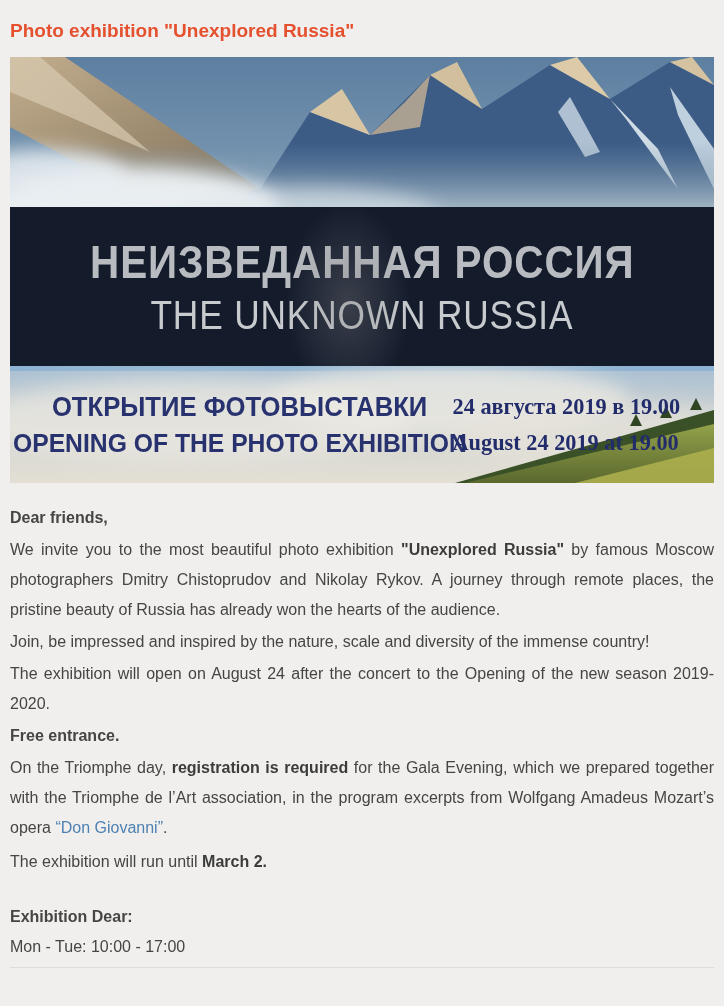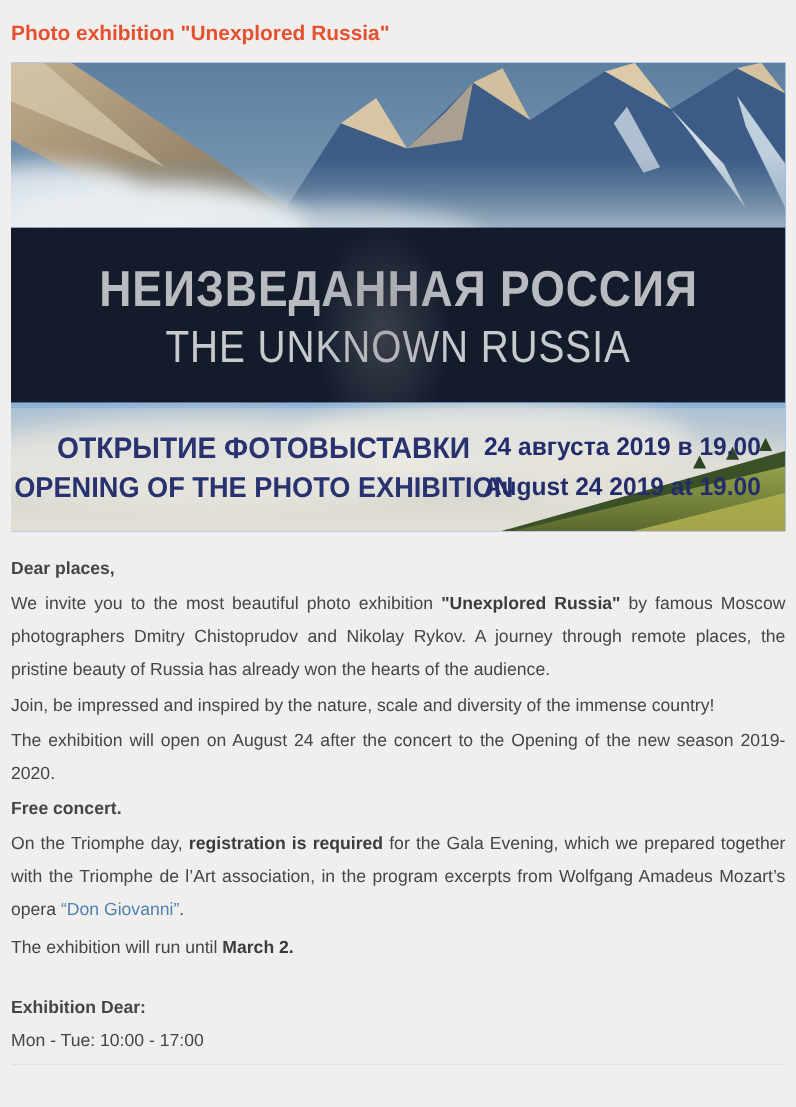--- a/index.html
+++ b/index.html
@@ -40,20 +40,21 @@
     position:absolute;top:0;left:30px;width:400px;height:100%;
     display:flex;flex-direction:column;align-items:center;justify-content:center;
     color:#28326f;
   }
   .opening-ru{font-size:27px;font-weight:700;transform:scaleX(.95);white-space:nowrap;line-height:34px;}
   .opening-en{font-size:26px;font-weight:700;transform:scaleX(.95);white-space:nowrap;line-height:33px;margin-top:3px;}
   .opening-right{
     position:absolute;top:0;right:28px;width:240px;height:100%;
     display:flex;flex-direction:column;align-items:center;justify-content:center;
     color:#232c6b;
+    font-family:Liberation Serif, serif;
   }
   .date-ru{font-size:23px;font-weight:700;transform:scaleX(.97);white-space:nowrap;line-height:31px;}
   .date-en{font-size:23px;font-weight:700;transform:scaleX(.97);white-space:nowrap;line-height:31px;margin-top:5px;}
   
   .content p{
     margin:2px 0;font-size:16px;line-height:30px;text-align:justify;color:#454543;
   }
   .content p.first{margin-top:20px;}
   b,strong{font-weight:700;color:#3c3c3a;}
   .greeting{font-weight:700;color:#3c3c3a;}
@@ -158,29 +159,29 @@
       </div>
       <div class="opening-right">
         <div class="date-ru">24 августа 2019 в 19.00</div>
         <div class="date-en">August 24 2019 at 19.00</div>
       </div>
     </div>
   </div>
 
   <div class="content">
 
-    <p class="first greeting">Dear places,</p>
+    <p class="first greeting">Dear friends,</p>
 
     <p><span>We invite you to the most beautiful photo exhibition </span><b>"Unexplored Russia"</b><span> by famous Moscow photographers Dmitry Chistoprudov and Nikolay Rykov. A journey through remote places, the pristine beauty of Russia has already won the hearts of the audience.</span></p>
 
     <p>Join, be impressed and inspired by the nature, scale and diversity of the immense country!</p>
 
     <p>The exhibition will open on August 24 after the concert to the Opening of the new season 2019-2020.</p>
 
-    <p class="greeting">Free concert.</p>
+    <p class="greeting">Free entrance.</p>
 
     <p><span>On the Triomphe day, </span><b>registration is required</b><span> for the Gala Evening, which we prepared together with the Triomphe de l’Art association, in the program excerpts from Wolfgang Amadeus Mozart’s opera </span><a class="link">“Don Giovanni”</a><span>.</span></p>
 
     <p class="run-until"><span>The exhibition will run until </span><b>March 2.</b></p>
 
     <p class="hours-title">Exhibition Dear:</p>
     <p class="hours-row">Mon - Tue: 10:00 - 17:00</p>
   </div>
 
   <hr class="divider">

